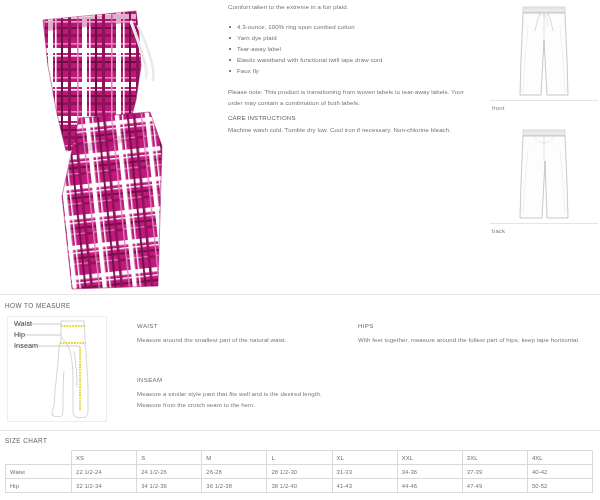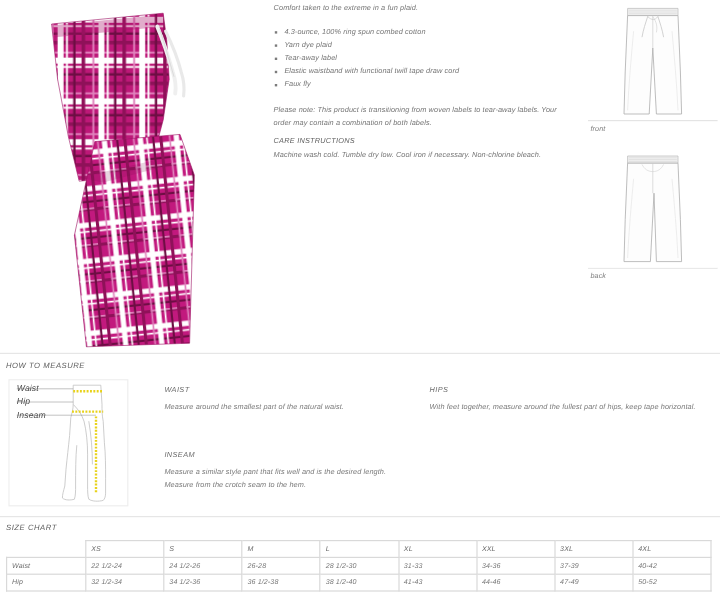--- a/index.html
+++ b/index.html
@@ -10,21 +10,21 @@
   }
   body {
     width: 600px;
     height: 500px;
     font-family: "Liberation Sans", sans-serif;
     color: #6d6d6d;
     font-size: 6px;
     overflow: hidden;
     position: relative;
   }
-  .page { position: relative; width: 485px; height: 500px; font-style: italic; }
+  .page { position: relative; width: 485px; height: 500px; }
 
   
   .top-section {
     position: absolute;
     left: 0; top: 0;
     width: 600px;
     height: 294px;
   }
 
   

